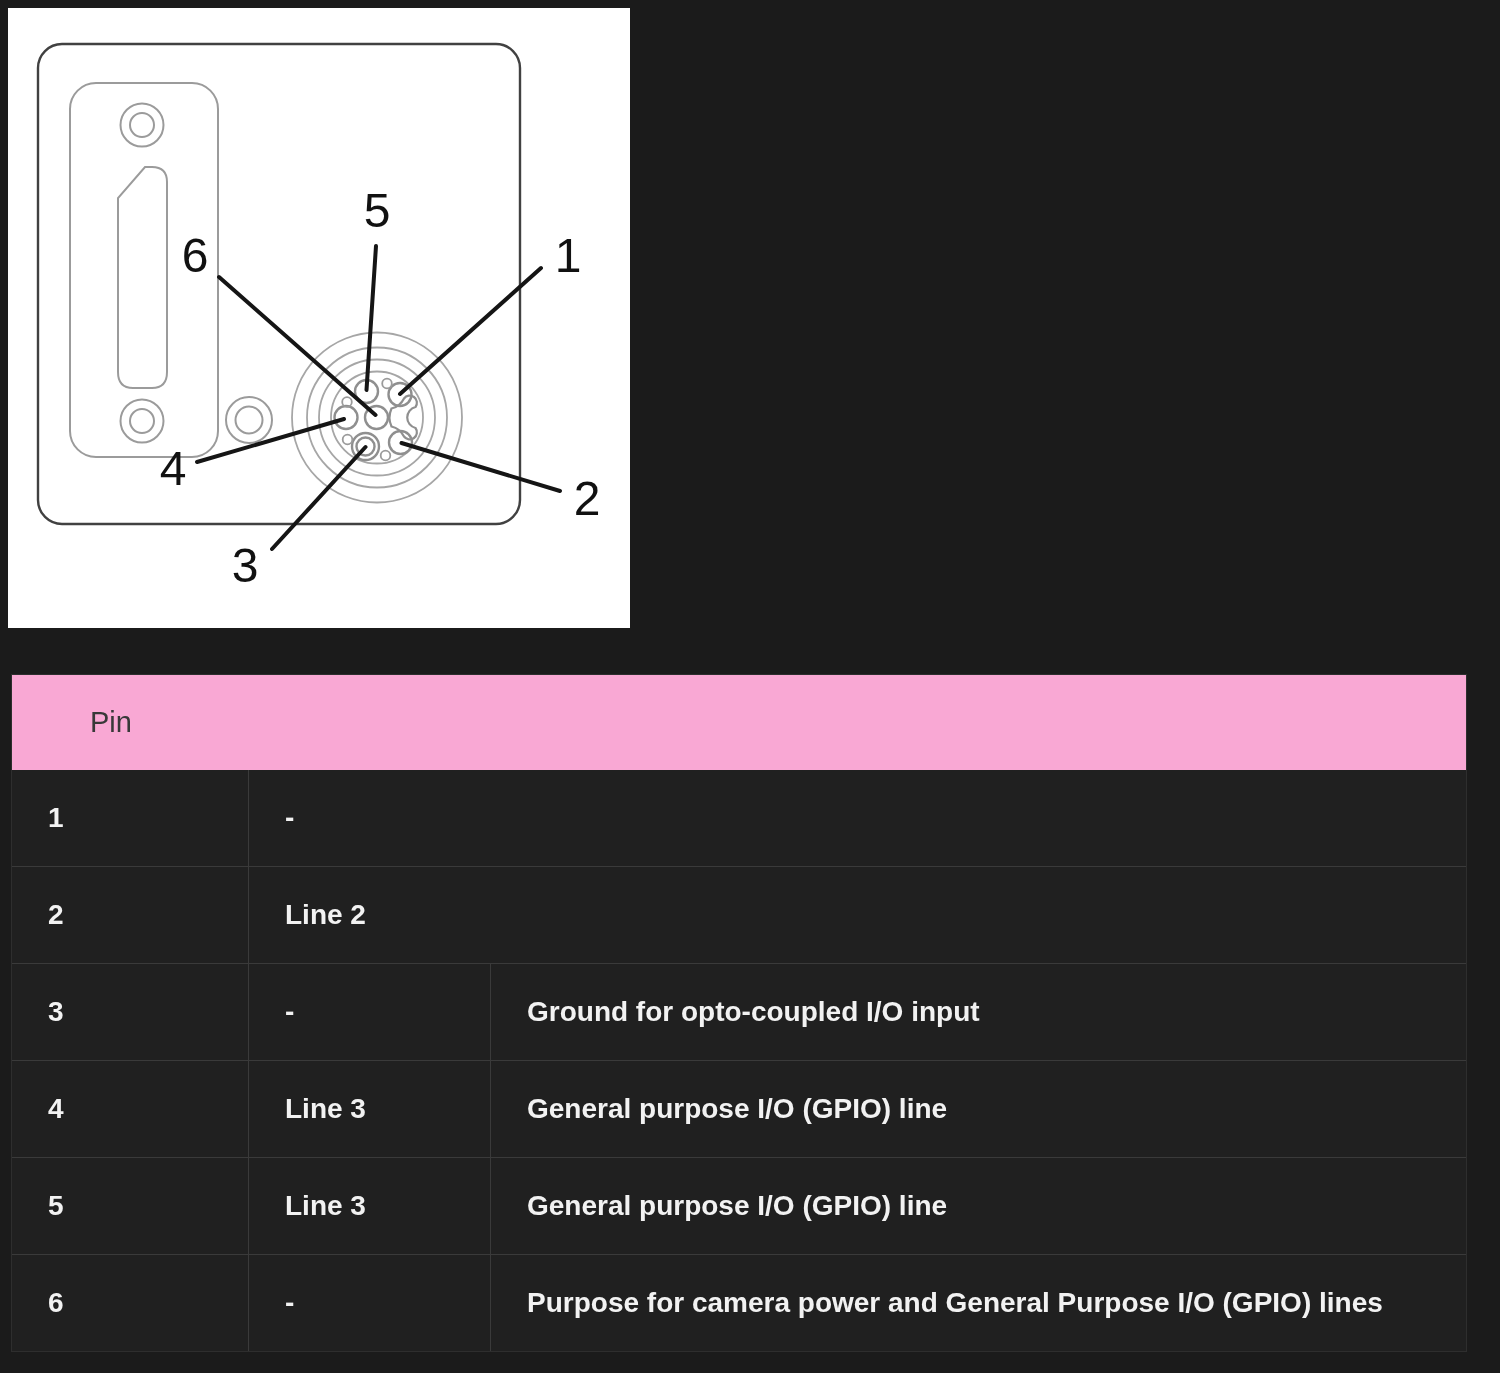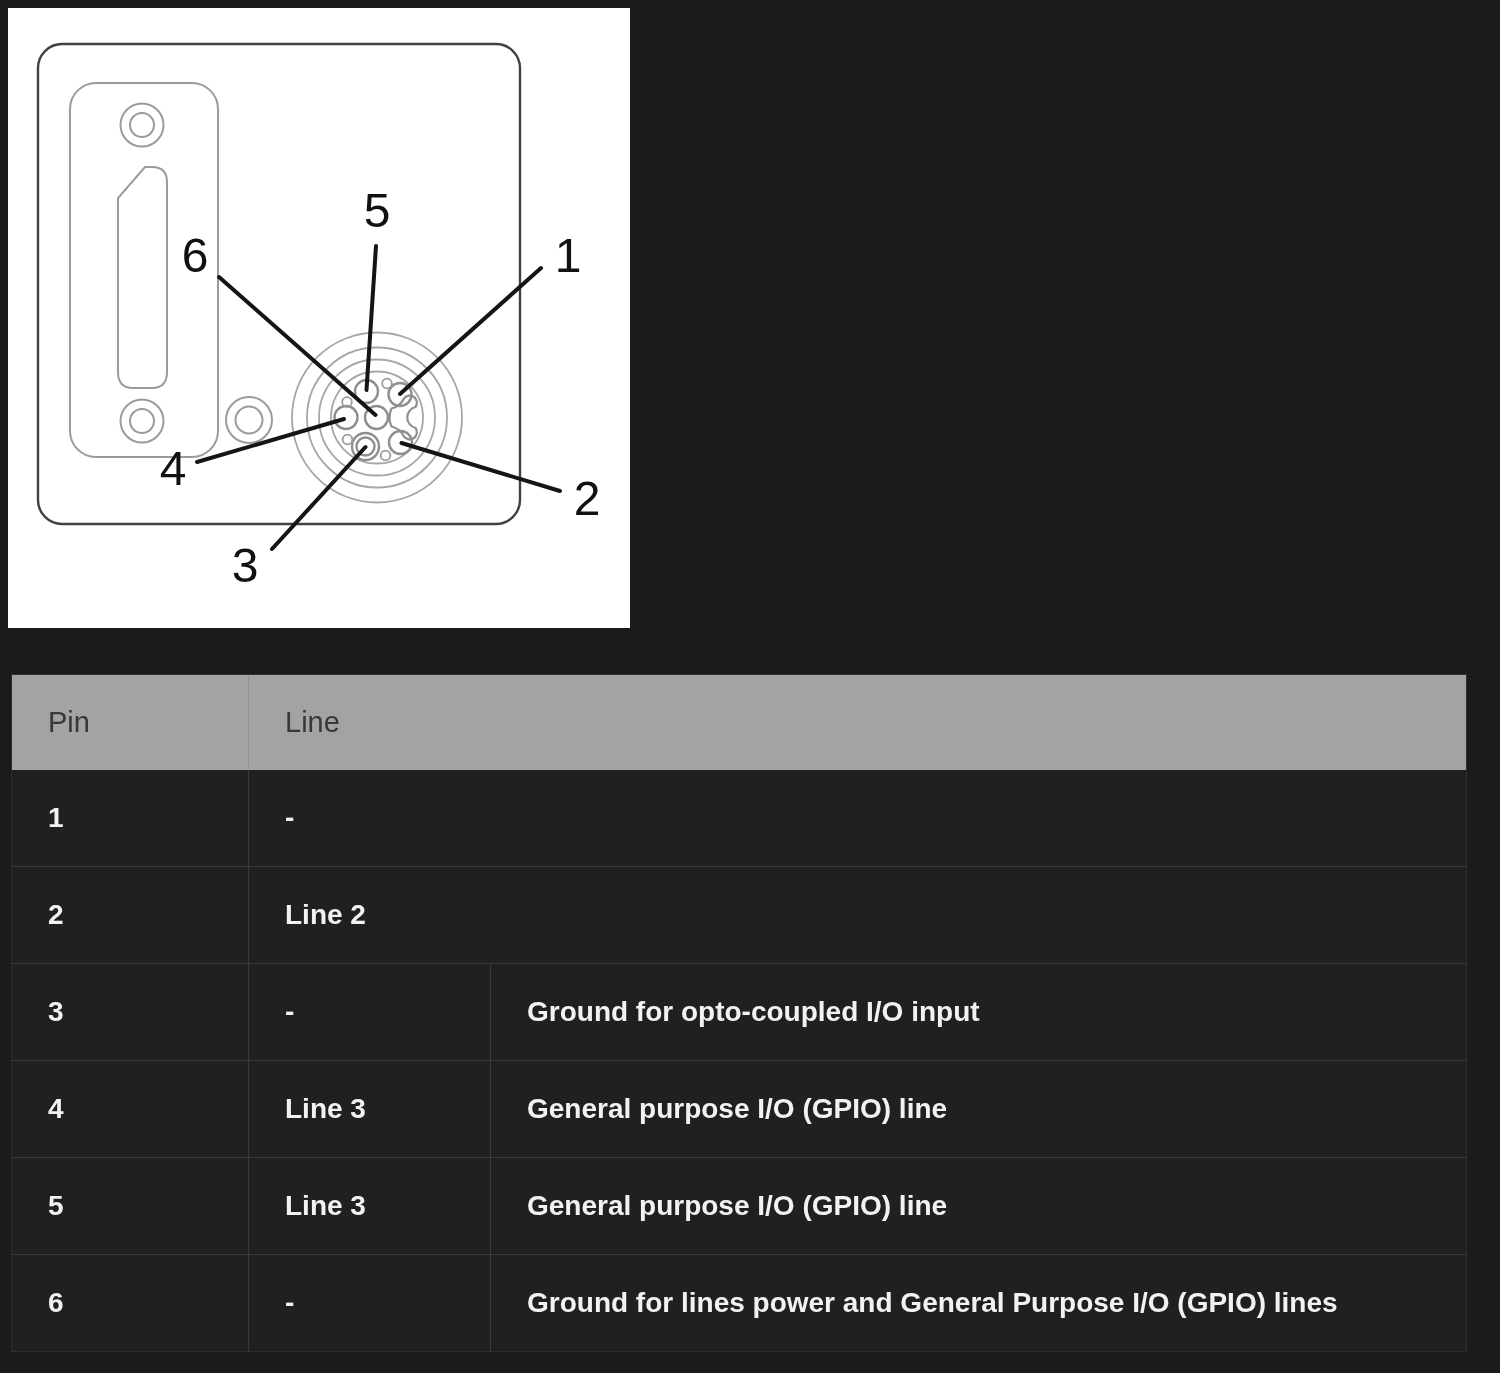--- a/index.html
+++ b/index.html
@@ -43,21 +43,22 @@
     position: absolute;
     left: 12px;
     top: 675px;
     width: 1454px;
     outline: 1px solid #2e2e2e;
   }
   .t-header {
     display: grid;
     grid-template-columns: 236px 242px 1fr;
     height: 95px;
-    background: #a3a3a3;
+    background: #f9a8d4;
+    padding-left: 42px;
   }
   .t-header .t-cell {
     color: #383838;
     font-size: 29px;
     font-weight: 400;
   }
   .t-header .t-cell + .t-cell { border-left: 1px solid #949494; }
 
   .t-row {
     display: grid;
@@ -149,21 +150,20 @@
     <text class="pin-label" x="568" y="272">1</text>
     <text class="pin-label" x="173" y="485">4</text>
     <text class="pin-label" x="587" y="515">2</text>
     <text class="pin-label" x="245" y="582">3</text>
   </svg>
 </div>
 
 <div class="pin-table">
   <div class="t-header">
     <div class="t-cell">Pin</div>
-    <div class="t-cell">Line</div>
   </div>
   <div class="t-body">
       <div class="t-row">
         <div class="t-cell">1</div>
         <div class="t-cell">-</div>
       </div>
       <div class="t-row">
         <div class="t-cell">2</div>
         <div class="t-cell">Line 2</div>
       </div>
@@ -178,16 +178,16 @@
         <div class="t-cell">General purpose I/O (GPIO) line</div>
       </div>
       <div class="t-row">
         <div class="t-cell">5</div>
         <div class="t-cell">Line 3</div>
         <div class="t-cell">General purpose I/O (GPIO) line</div>
       </div>
       <div class="t-row">
         <div class="t-cell">6</div>
         <div class="t-cell">-</div>
-        <div class="t-cell">Ground for lines power and General Purpose I/O (GPIO) lines</div>
+        <div class="t-cell">Purpose for camera power and General Purpose I/O (GPIO) lines</div>
       </div>
     </div>
 </div>
 
 </body></html>

